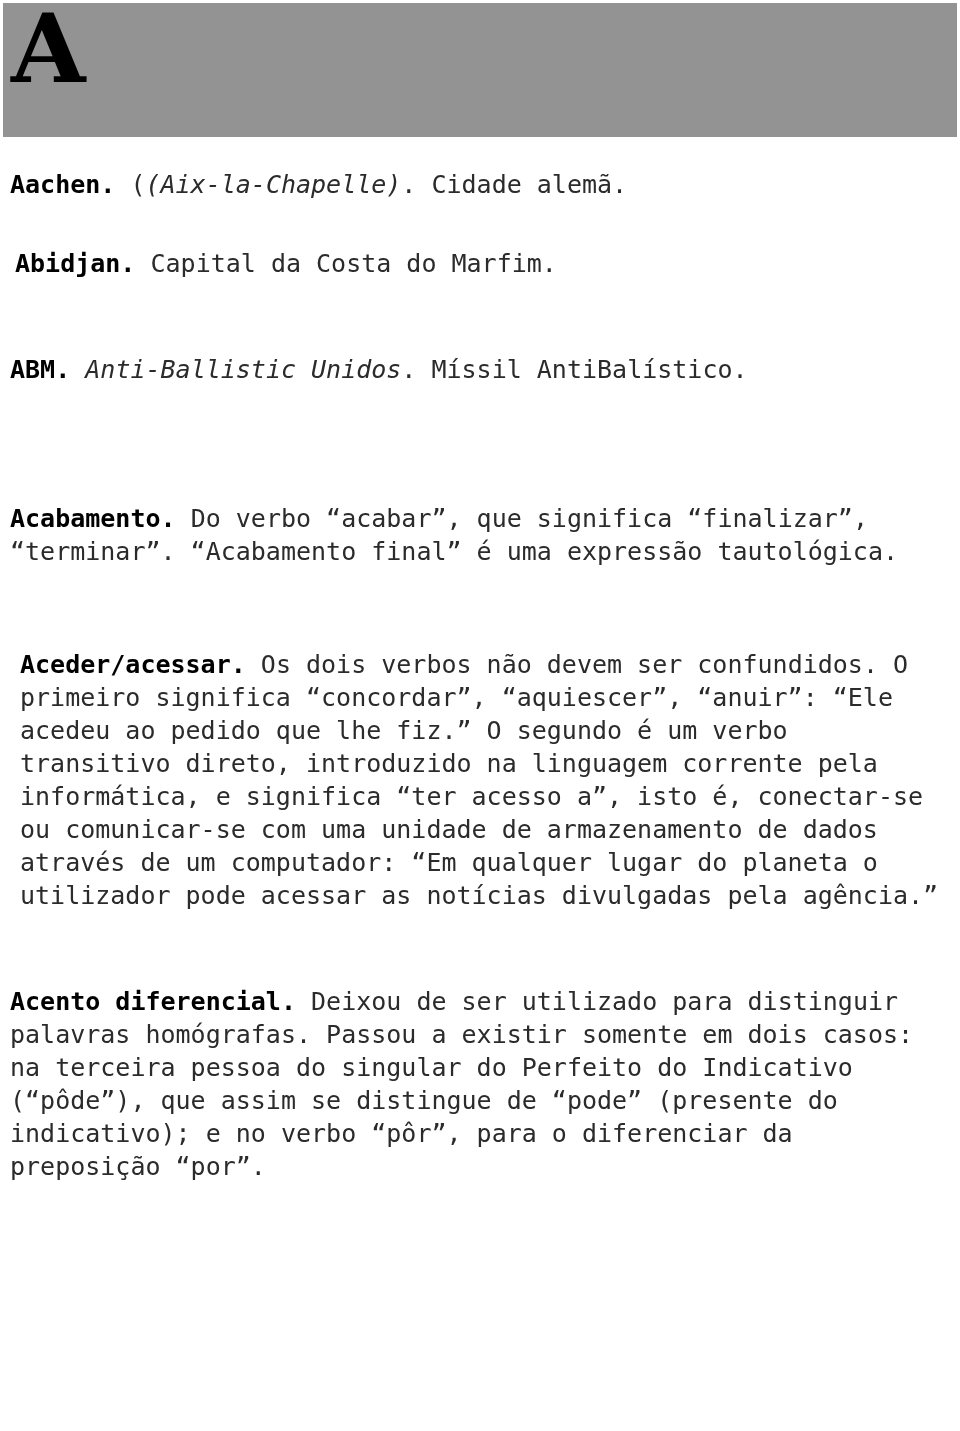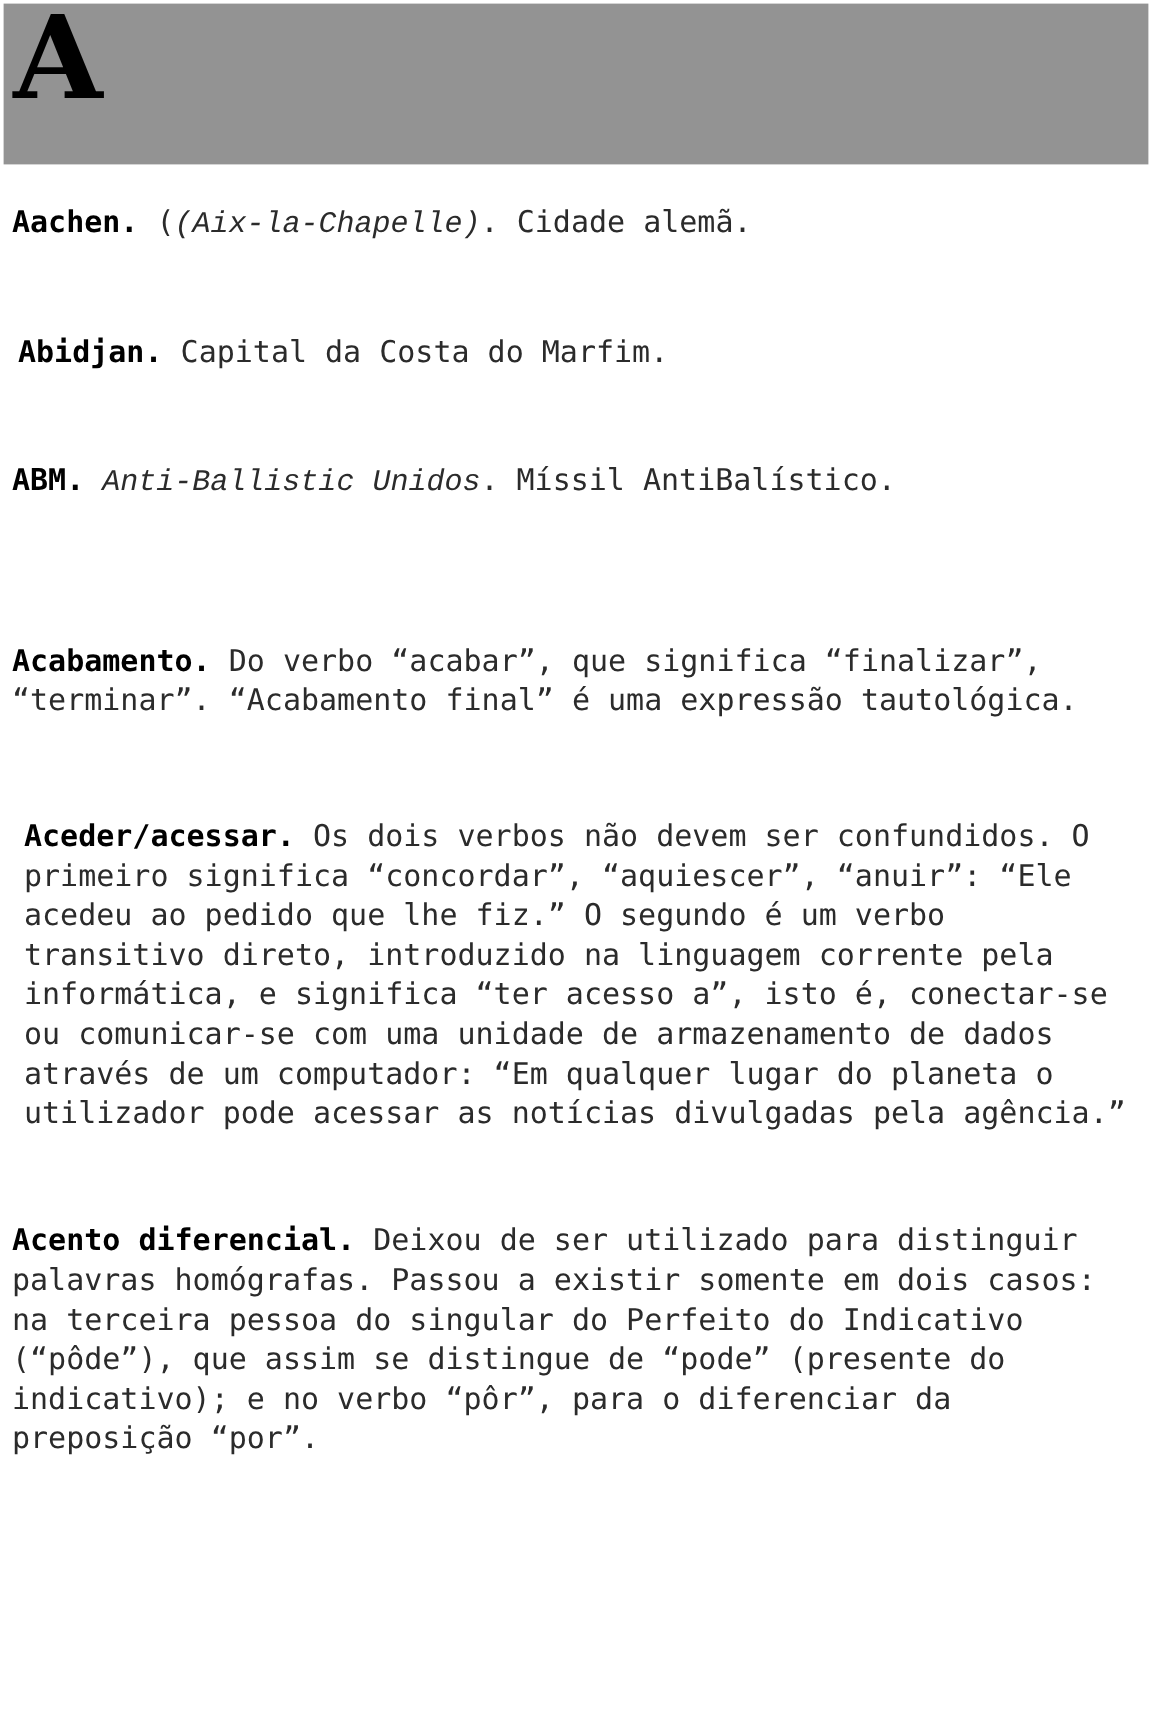--- a/index.html
+++ b/index.html
@@ -61,26 +61,25 @@
     word-spacing: 0;
     white-space: pre-wrap;
   }
 
   .entry .headword {
     font-weight: bold;
     color: #000000;
   }
   .entry .ital {
     font-style: italic;
-    font-family: Liberation Mono, monospace;
   }
 
   
   .entry.e-aachen      { margin-top: 31px; }
-  .entry.e-abidjan     { margin-top: 74px; padding-left: 15px; }
+  .entry.e-abidjan     { margin-top: 46px; padding-left: 15px; }
   .entry.e-abm         { margin-top: 73px; }
   .entry.e-abudabi     { margin-top: 77px; }
   .entry.e-acabamento  { margin-top: 116px; }
   .entry.e-aceder      { margin-top: 80px; margin-left: 10px; }
   .entry.e-acender     { margin-top: 70px; }
   .entry.e-acento      { margin-top: 73px; }
 </style>
 </head>
 <body>
 

